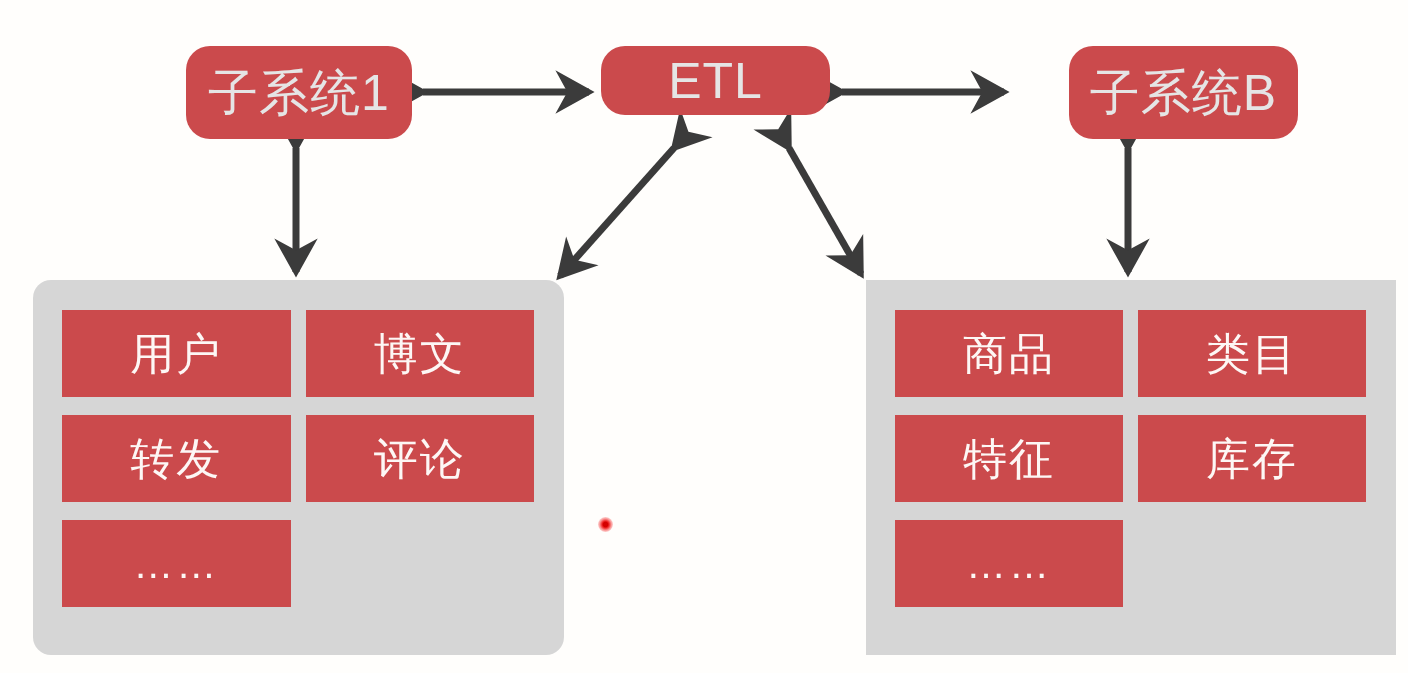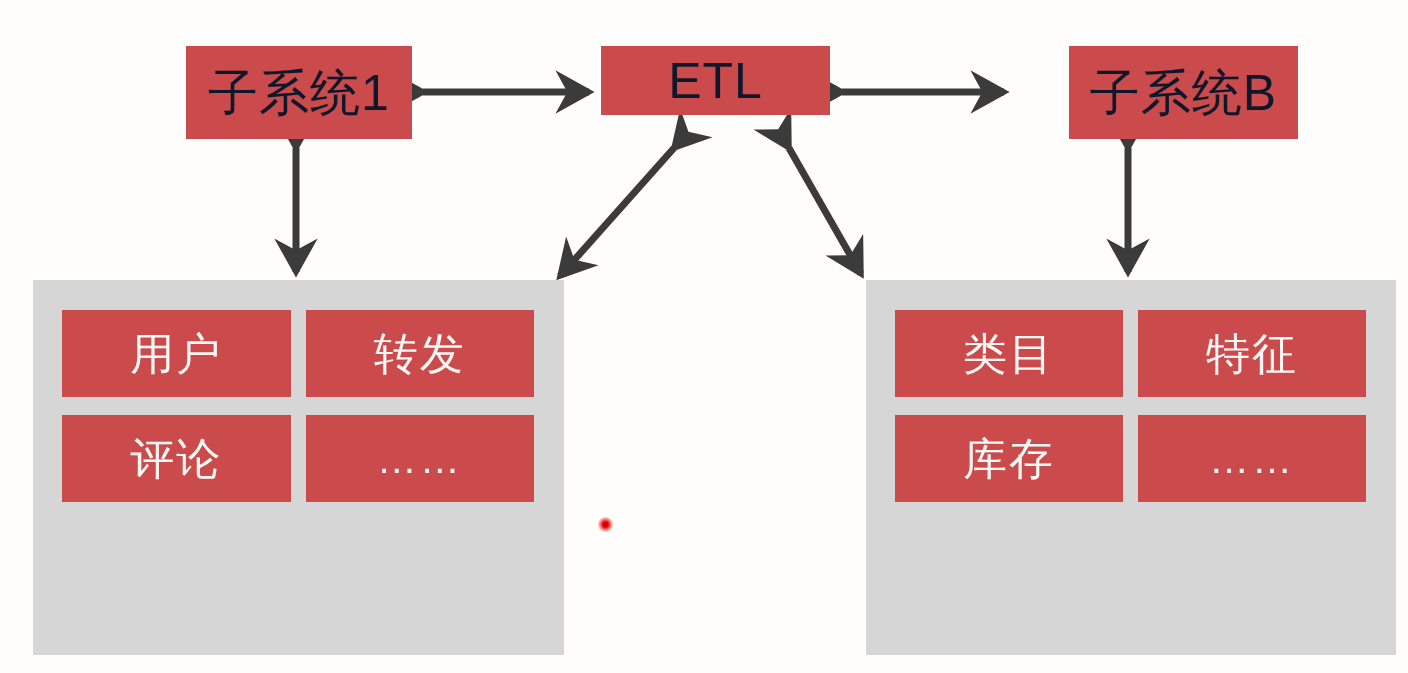--- a/index.html
+++ b/index.html
@@ -11,44 +11,45 @@
     position: relative;
     width: 1408px;
     height: 673px;
     background: #fffefc;
     overflow: hidden;
     font-family: "Liberation Sans", "DejaVu Sans", sans-serif;
   }
   .node {
     position: absolute;
     background: #cb4a4c;
-    color: #0f172a;
+    color: #e5e5e5;
     display: flex;
     align-items: center;
     justify-content: center;
     text-align: right;
     line-height: 1;
     box-sizing: border-box;
+    border-radius: 24px;
   }
   .top-node {
     font-size: 50px;
     letter-spacing: 1px;
   }
   
   #node-sub1  { left: 186px; top: 46px;  width: 226px; height: 93px; }
   #node-etl   { left: 601px; top: 46px;  width: 229px; height: 69px; }
   #node-subb  { left: 1069px; top: 46px; width: 229px; height: 93px; }
 
   
   .group {
     position: absolute;
     background: #d6d6d6;
     box-sizing: border-box;
   }
-  #group-left  { left: 33px;  top: 280px; width: 531px; height: 375px; }
+  #group-left  { left: 33px;  top: 280px; width: 531px; height: 375px; border-radius: 18px; }
   #group-right { left: 866px; top: 280px; width: 530px; height: 375px; }
 
   .group-grid {
     position: absolute;
     left: 29px;
     top: 30px;
     right: 30px;
     bottom: 48px;
     display: grid;
     grid-template-columns: 1fr 1fr;
@@ -117,28 +118,30 @@
 
   <div class="node top-node" id="node-sub1">子系统1</div>
 
   <div class="node top-node" id="node-etl">ETL</div>
 
   <div class="node top-node" id="node-subb">子系统B</div>
 
   <div class="group" id="group-left">
     <div class="group-grid">
       <div class="cell">用户</div>
+      <div class="cell">博文</div>
       <div class="cell">转发</div>
       <div class="cell">评论</div>
       <div class="cell ellipsis">……</div>
     </div>
   </div>
 
   <div class="group" id="group-right">
     <div class="group-grid">
+      <div class="cell">商品</div>
       <div class="cell">类目</div>
       <div class="cell">特征</div>
       <div class="cell">库存</div>
       <div class="cell ellipsis">……</div>
     </div>
   </div>
 
   <div id="cursor-dot"></div>
 
 </div>

